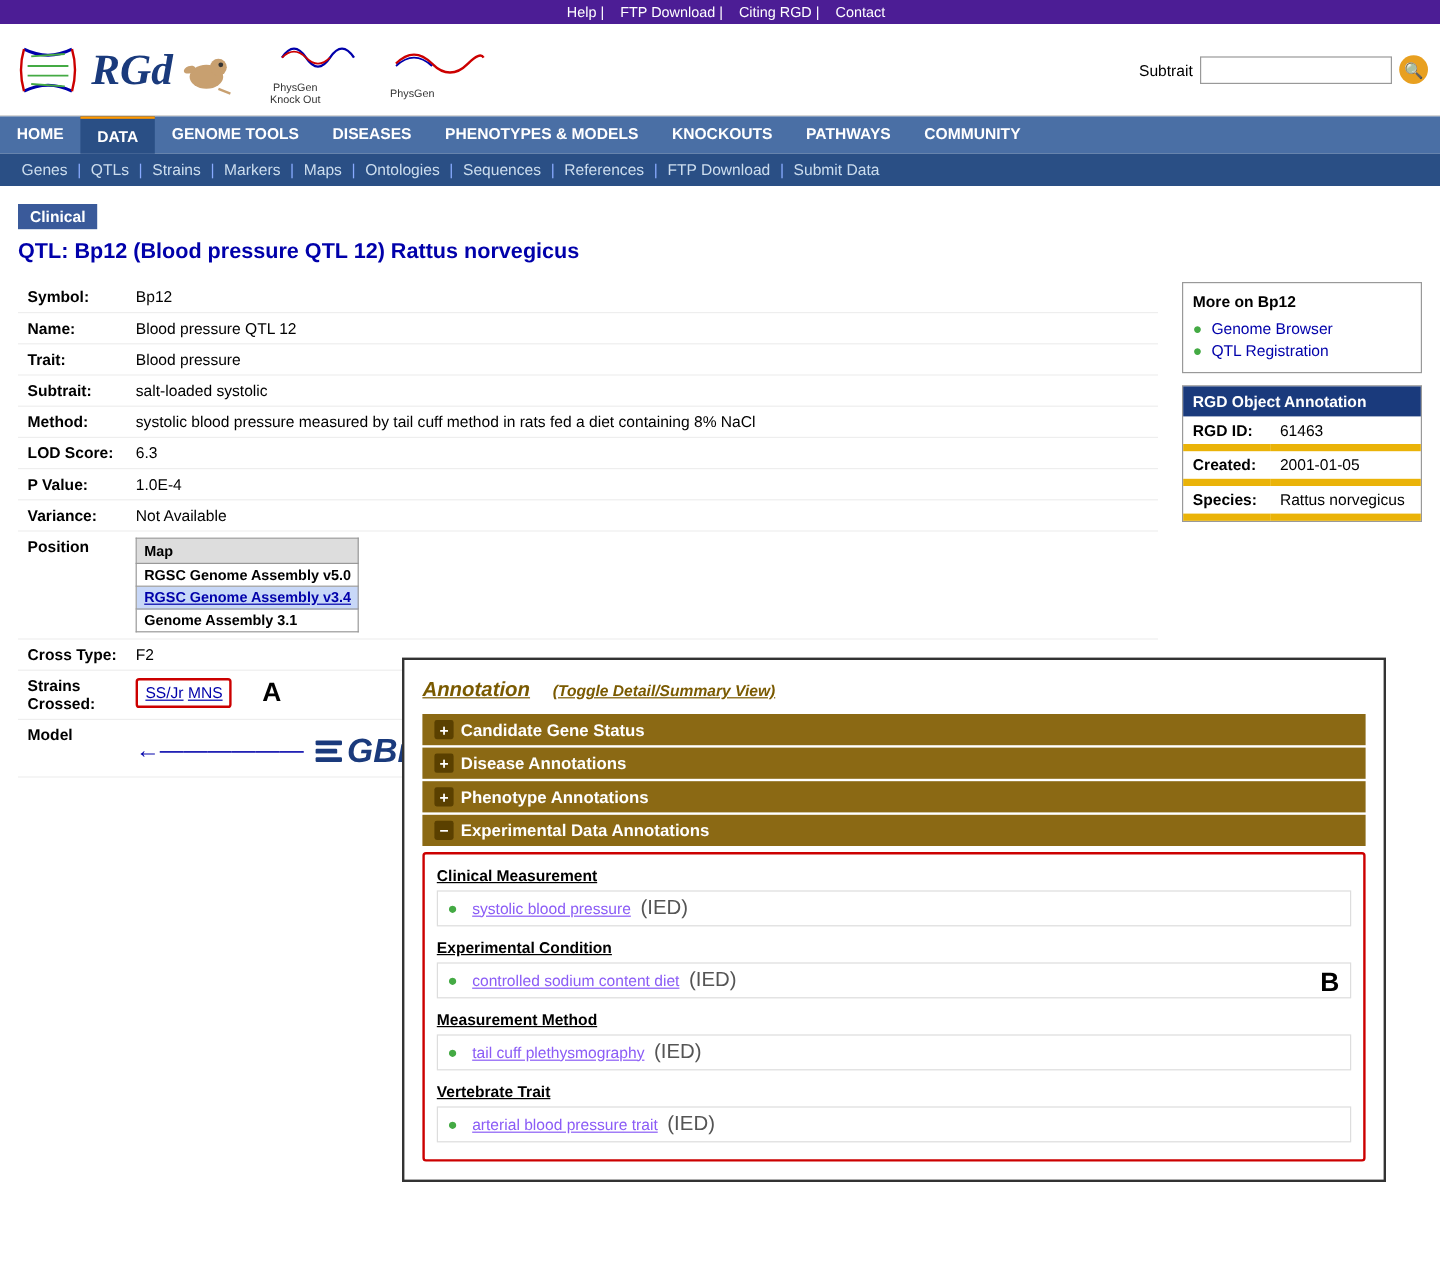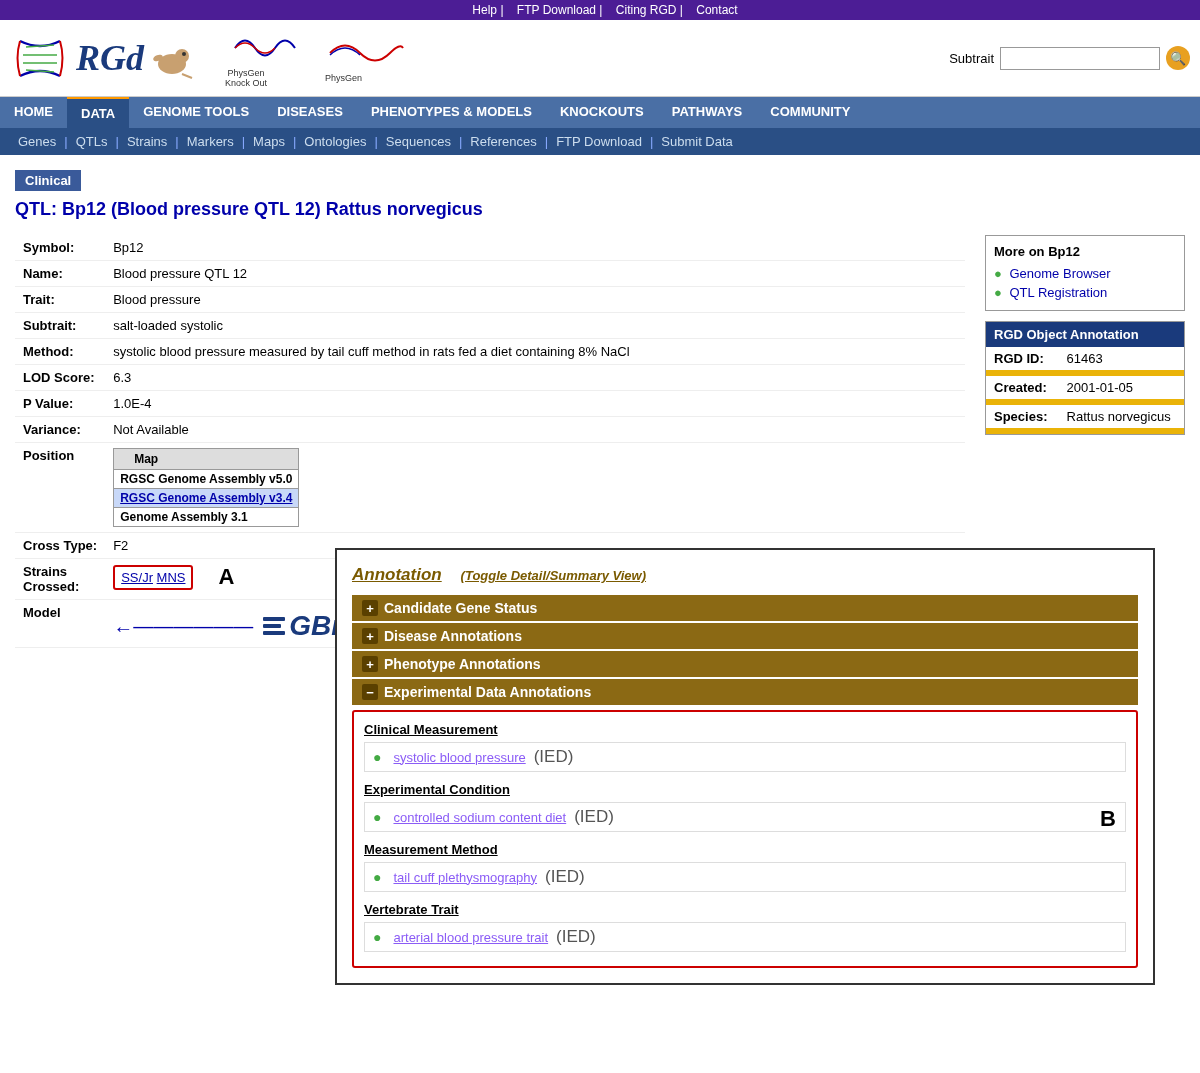--- a/index.html
+++ b/index.html
@@ -154,21 +154,21 @@
     }
 
     
     .info-table { width: 100%; border-collapse: collapse; }
     .info-table tr { border-bottom: 1px solid #eee; }
     .info-table td { padding: 5px 8px; vertical-align: top; }
     .info-table td:first-child { font-weight: bold; white-space: nowrap; width: 90px; }
 
     
     .map-table { border: 1px solid #999; border-collapse: collapse; font-size: 12px; }
-    .map-table th { background: #ddd; padding: 3px 20px; text-align: left; border: 1px solid #999; }
+    .map-table th { background: #ddd; padding: 3px 6px; text-align: left; border: 1px solid #999; }
     .map-table td { padding: 2px 6px; border: 1px solid #999; }
     .map-table tr.selected td { background: #c8d8f8; color: #00a; text-decoration: underline; cursor: pointer; }
     .map-table tr.selected td a { color: #00a; }
 
     
     .right-sidebar {
       width: 200px;
       flex-shrink: 0;
     }
 

